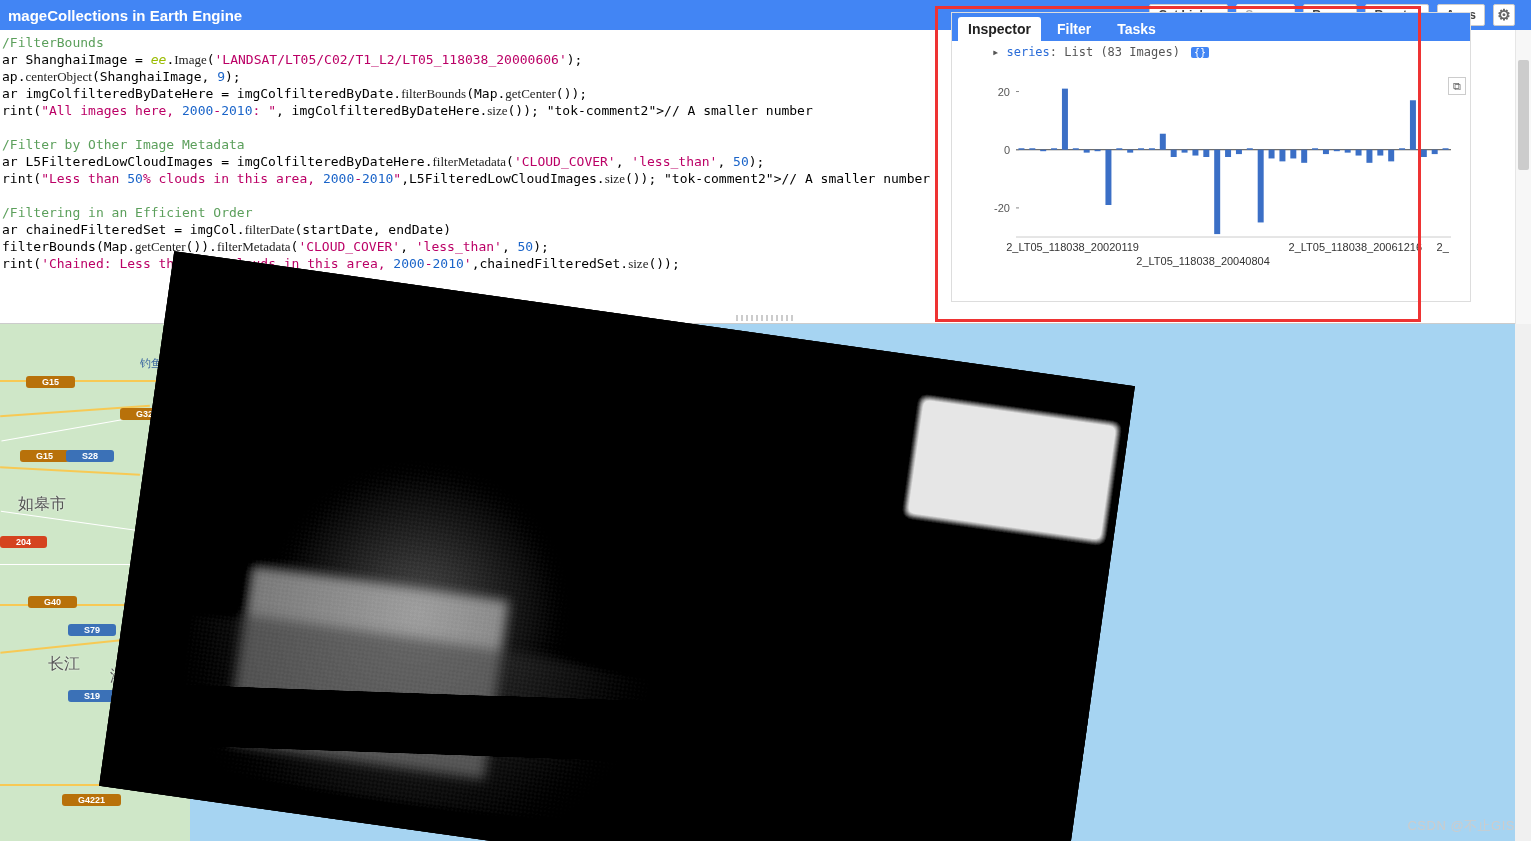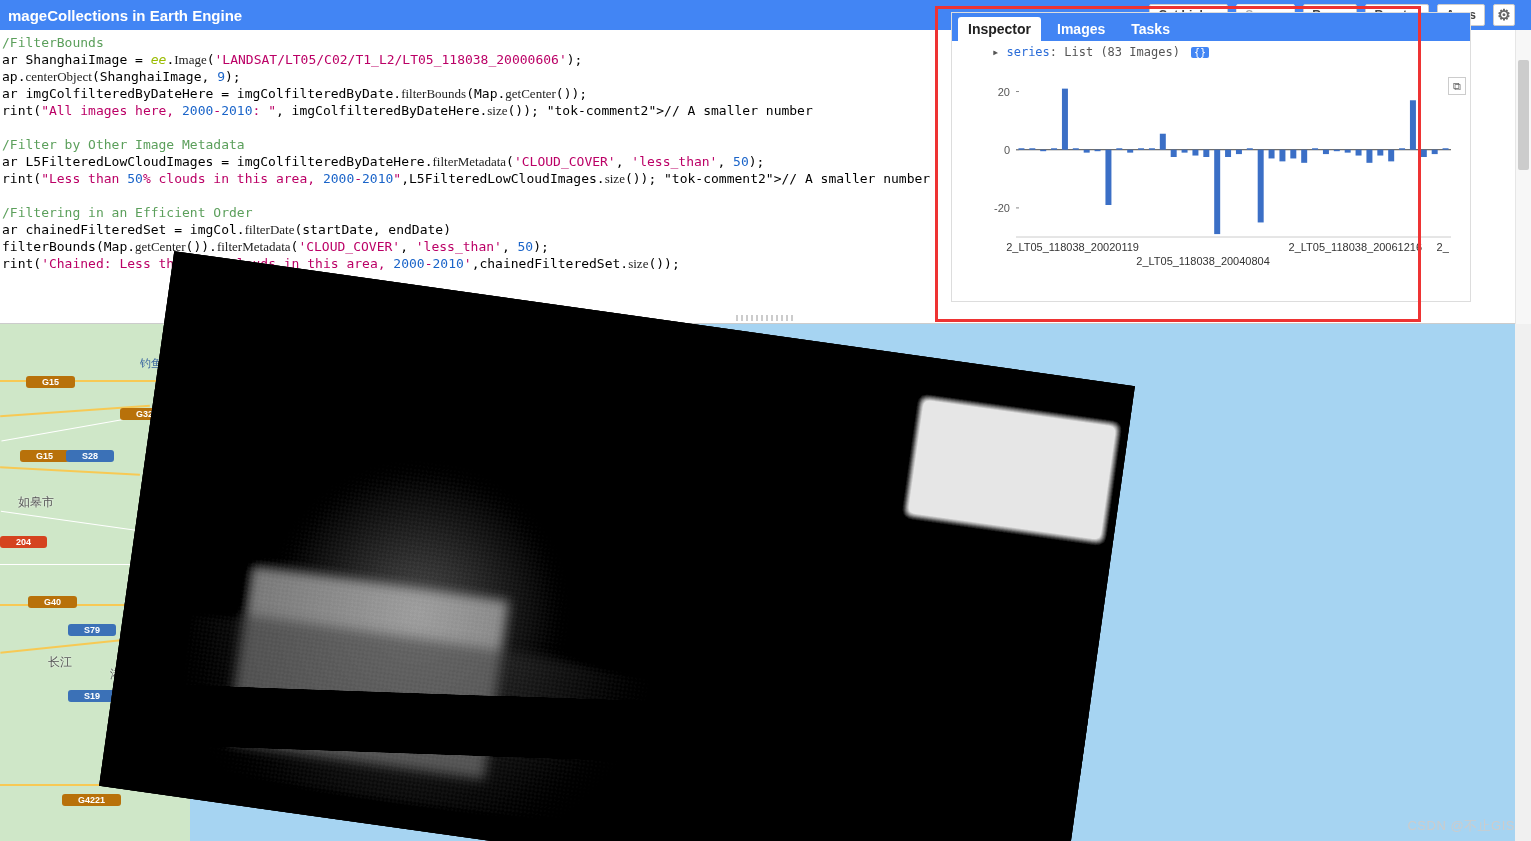--- a/index.html
+++ b/index.html
@@ -77,21 +77,21 @@
     background:#cfe7c8;
   }
   .road-shield {
     position:absolute; background:#b8710a; color:#fff; font:bold 9px Arial;
     padding:1px 16px; border-radius:3px;
   }
   .road-shield.red { background:#d5431f;}
   .road-shield.blue { background:#3b71b7;}
   .road-yellow { position:absolute; height:2px; background:#f7c954;}
   .road-white { position:absolute; height:1px; background:#fff;}
-  .town { position:absolute; font-size:12px; color:#555; text-shadow:0 0 2px #fff;}
+  .town { position:absolute; font-size:16px; color:#555; text-shadow:0 0 2px #fff;}
   .sat {
     position:absolute; left:132px; top:-8px; width:970px; height:540px;
     transform:rotate(8deg); overflow:hidden;
     background:
       radial-gradient(circle at 30% 60%, #666 0%, #000 40%) ,
       radial-gradient(circle at 70% 80%, #888 0%, #000 30%) ,
       linear-gradient(180deg,#000 0%,#000 35%,#222 55%,#444 70%,#666 85%);
     filter:contrast(180%) brightness(90%);
   }
   .sat::after{
@@ -169,21 +169,21 @@
     <div class="grip"></div>
   </div>
 </div>
 <div class="vscroll code">
   <div class="thumb" style="top:30px;height:110px;"></div>
 </div>
 
 <div class="panel">
   <div class="tabs">
     <div class="tab active">Inspector</div>
-    <div class="tab">Images</div>
+    <div class="tab">Filter</div>
     <div class="tab">Tasks</div>
   </div>
   <div class="chart-area">
     <div class="series-line">
       <span>▸ </span><span class="blue">series</span><span>: List (83 Images)</span>
       <span style="background:#4285F4;color:#fff;padding:0 3px;border-radius:2px;margin-left:4px;font-size:10px;">{}</span>
     </div>
     <div class="open-icon">⧉</div>
     <svg class="chart" id="chart-svg" width="465" height="210">
           <line x1="24" y1="78.72727272727272" x2="459" y2="78.72727272727272" stroke="#444" stroke-width="1"></line>

